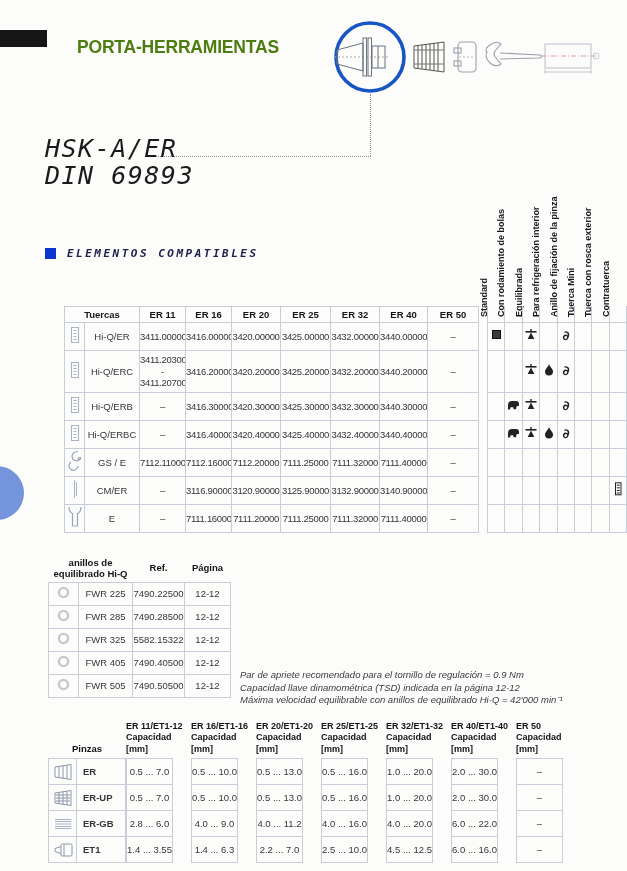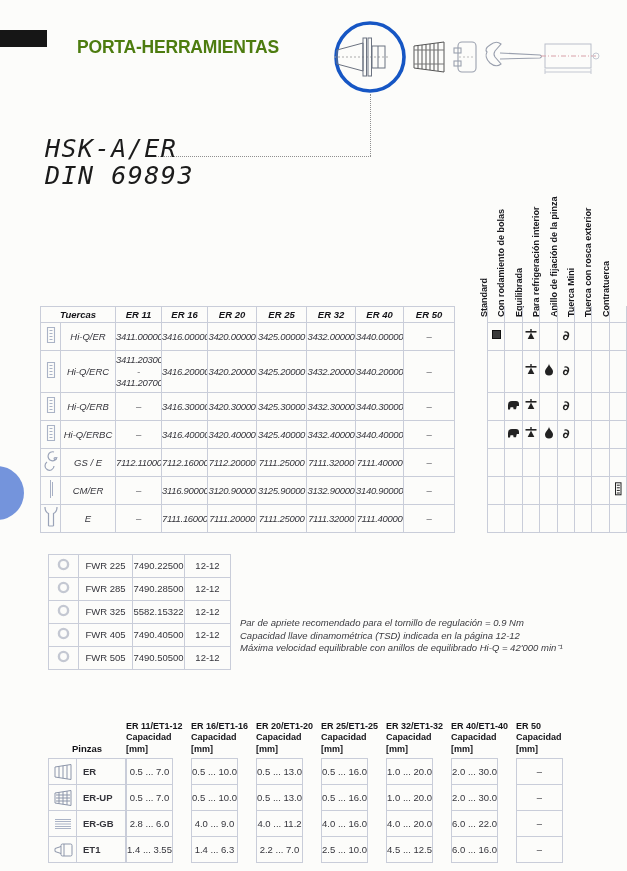--- a/index.html
+++ b/index.html
@@ -20,29 +20,29 @@
   .section .lab{font-family:"DejaVu Sans Mono",monospace;font-style:italic;font-weight:bold;
                 font-size:11px;letter-spacing:2.5px;color:#20204f;}
   
   .rot{position:absolute;transform:rotate(-90deg);transform-origin:0 100%;white-space:nowrap;
        font-size:9px;font-weight:bold;color:#17171c;height:11px;line-height:11px;}
   
   table.grid{position:absolute;border-collapse:collapse;table-layout:fixed;}
   table.grid td,table.grid th{border:1px solid #c9cdd9;padding:0;font-size:9.5px;color:#35353c;
        text-align:center;vertical-align:middle;overflow:hidden;line-height:11.5px;}
   table.grid th{font-weight:bold;color:#141419;}
-  #nuts-table{left:40px;top:306px;width:414px;font-style:italic;}
+  #nuts-table{left:64px;top:306px;width:414px;}
   #nuts-table td.num{letter-spacing:-0.3px;white-space:pre-line;}
   #features-matrix{left:487px;top:306px;width:139px;}
   #features-matrix td.mh{border-top:none;}
   #rings-table{left:48px;top:554px;width:182px;}
   #rings-table th{border:none;border-bottom:1px solid #c9cdd9;white-space:pre-line;line-height:11px;}
   .ic{display:inline-flex;align-items:center;justify-content:center;}
   
-  #notes{position:absolute;left:240px;top:617px;font-style:italic;font-size:9.5px;
+  #notes{position:absolute;left:240px;top:669px;font-style:italic;font-size:9.5px;
          line-height:12.6px;color:#3b3b40;}
   
   #collets-table{position:absolute;left:48px;top:704px;width:533px;height:165px;}
   .pz-left{position:absolute;left:0;top:0;width:78px;}
   .pz-title{height:54px;display:flex;align-items:flex-end;justify-content:center;font-weight:bold;
             font-size:9.5px;color:#141419;padding-bottom:4px;box-sizing:border-box;}
   .pz-lrow{height:27px;border:1px solid #c9cdd9;box-sizing:border-box;display:flex;align-items:stretch;}
   .pz-lrow + .pz-lrow{margin-top:-1px;}
   .pz-ic{width:27px;display:flex;align-items:center;justify-content:center;border-right:1px solid #c9cdd9;}
   .pz-lbl{display:flex;align-items:center;padding-left:6px;font-size:9.5px;color:#35353c;font-weight:bold;}
@@ -99,20 +99,24 @@
       <path d="M227 60 h46 M227 57 v5 M273 57 v5" stroke="#c4c8d2"></path>
     </g>
   </svg>
 
   <div class="dot-v"></div>
   <div class="dot-h"></div>
 
   <h2 class="big-title" id="title-line1">HSK-A/ER</h2>
   <h2 class="big-title" id="title-line2">DIN 69893</h2>
 
+  <div class="section">
+    <span class="sq"></span>
+    <span class="lab">ELEMENTOS COMPATIBLES</span>
+  </div>
 
   <div id="rotated-headers">
       <span class="rot" style="left: 490px; top: 306px;">Standard</span>
       <span class="rot" style="left: 507.4px; top: 306px;">Con rodamiento de bolas</span>
       <span class="rot" style="left: 524.8px; top: 306px;">Equilibrada</span>
       <span class="rot" style="left: 542.2px; top: 306px;">Para refrigeración interior</span>
       <span class="rot" style="left: 559.6px; top: 306px;">Anillo de fijación de la pinza</span>
       <span class="rot" style="left: 577px; top: 306px;">Tuerca Mini</span>
       <span class="rot" style="left: 594.4px; top: 306px;">Tuerca con rosca exterior</span>
       <span class="rot" style="left: 611.8px; top: 306px;">Contratuerca</span>
@@ -428,20 +432,26 @@
     </table>
 
   <table class="grid" id="rings-table">
       <colgroup>
         <col style="width:30px">
         <col style="width:54px">
         <col style="width:52px">
         <col style="width:46px">
       </colgroup>
       <tbody>
+        <tr style="height:28px">
+          <th colspan="2">anillos de
+equilibrado Hi-Q</th>
+          <th>Ref.</th>
+          <th>Página</th>
+        </tr>
         <tr style="height:23px">
           <td><span class="ic">
               <svg width="13" height="13" viewBox="0 0 13 13">
                 <circle cx="6.5" cy="6.5" r="4.6" fill="none" stroke="#c4c8d2" stroke-width="2.4"></circle>
               </svg>
             </span></td>
           <td>FWR 225</td>
           <td class="num">7490.22500</td>
           <td>12-12</td>
         </tr>

